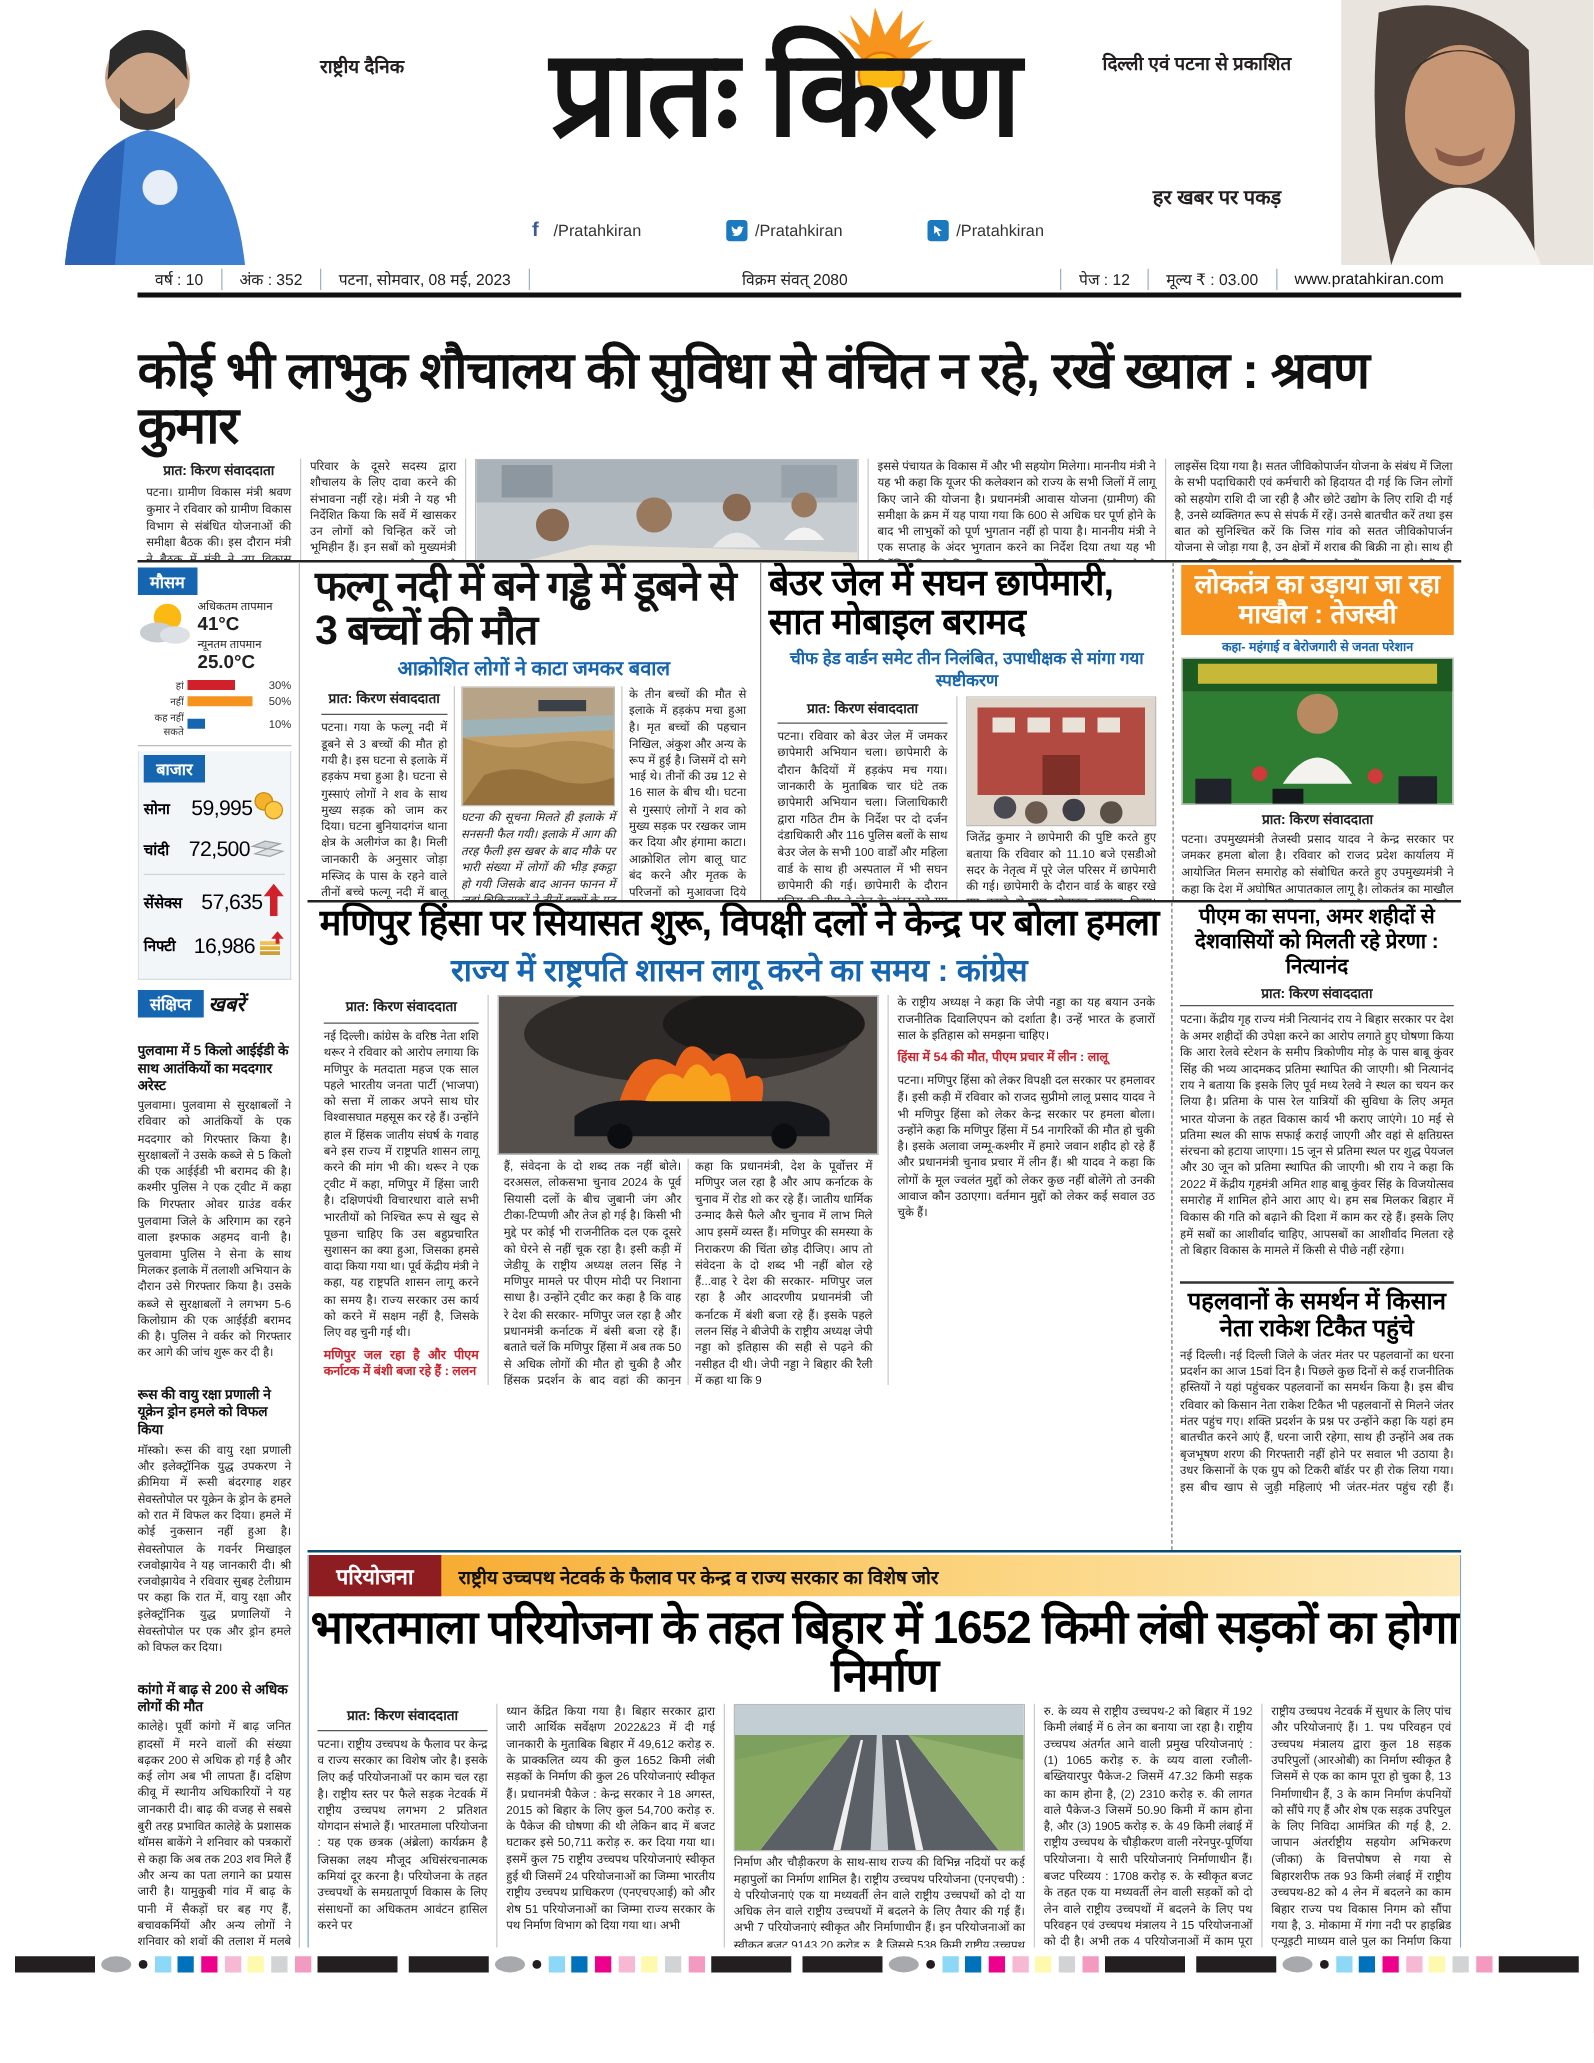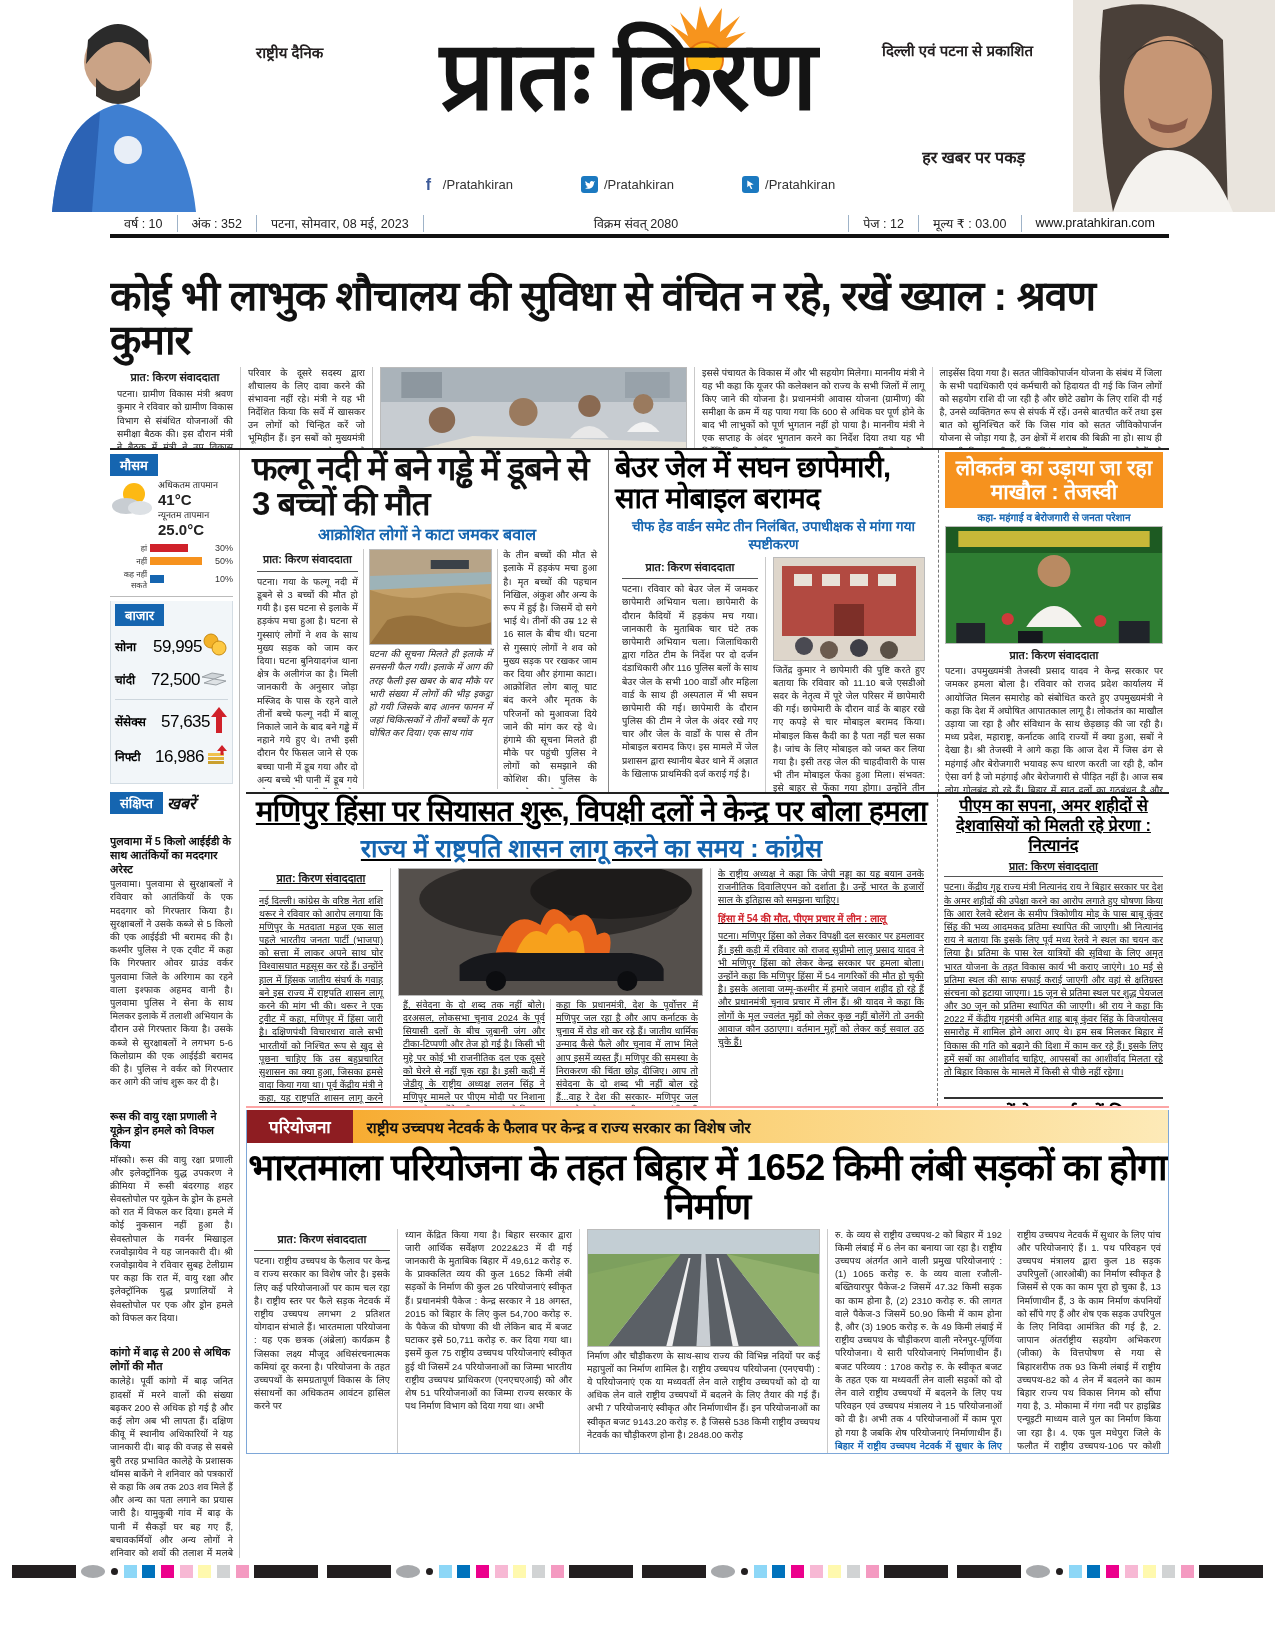--- a/index.html
+++ b/index.html
@@ -77,41 +77,41 @@
   .mkt-row { display:flex; align-items:center; font-size:12px; margin:7px 0; }
   .mkt-row .mname { font-weight:bold; width:46px; font-size:12px; }
   .mkt-row .mval { font-size:17px; letter-spacing:-0.5px; }
   .mkt-ic { margin-left:auto; }
   .briefs-head { margin-top:8px; display:flex; align-items:center; }
   .briefs-head .b2 { font-weight:bold; font-size:16px; font-style:italic; margin-left:4px; color:#111; }
   .brief-item { margin-top:21px; }
   .brief-title { font-weight:bold; font-size:11px; line-height:1.25; color:#111; margin-bottom:2px; }
 
   
-  .rowA { display:grid; grid-template-columns:362px 330px 1fr; height:344px; overflow:hidden; border-bottom:2px solid #222; }
+  .rowA { display:grid; grid-template-columns:362px 330px 1fr; height:272px; overflow:hidden; border-bottom:2px solid #222; }
   .storyA { padding:2px 6px; overflow:hidden; }
   .storyA + .storyA { border-left:1px solid #888; }
   .falgu-head { font-size:33px; font-weight:bold; line-height:1.05; letter-spacing:-1px; color:#111; }
   .falgu-sub { font-size:16px; text-align:center; padding:2px 0; }
   .falgu-cols { display:flex; margin-top:2px; height:240px; }
   .fc1 { width:112px; } .fc2 { width:136px;font-style:italic; } .fc3 { width:106px; }
   .falgu-cols .col { padding:0 5px; }
   .falgu-cols .photo { height:96px; margin-bottom:3px; }
   .beur-head { font-size:29px; font-weight:bold; text-align:left; line-height:1.08; letter-spacing:-0.5px; }
   .beur-sub { font-size:13.5px; text-align:center; padding:2px 0; }
   .beur-cols { display:flex; margin-top:2px; height:238px; }
   .bc1 { width:150px; } .bc2 { flex:1; }
   .beur-cols .photo { height:104px; margin-bottom:3px; }
   .tej-box { border-left:1px dashed #777 !important; }
   .tej-head { background:#f6921e; color:#fff; font-weight:bold; font-size:21px; text-align:center; line-height:1.15; padding:4px 2px; }
   .tej-sub { font-size:10px; text-align:center; padding:2px 0; }
   .tej-photo { height:118px; }
 
   
-  .rowB { display:grid; grid-template-columns:1fr 232px; height:314px; overflow:hidden; border-bottom:2px solid #fca5a5;text-decoration:underline; }
+  .rowB { display:grid; grid-template-columns:1fr 232px; height:520px; overflow:hidden; border-bottom:2px solid #0c4a6e; }
   .manipur { padding:2px 6px; overflow:hidden; }
   .man-head { font-size:29px; font-weight:bold; letter-spacing:-0.5px; line-height:1.1; text-align:center; }
   .man-sub { font-size:25px; font-weight:bold; text-align:center; color:#1565b0; padding:2px 0; }
   .man-cols { display:flex; height:312px; margin-top:2px; }
   .mc1 { width:138px; } .mcMid { width:320px; } .mc4 { flex:1; }
   .man-photo { height:128px; margin-bottom:3px; }
   .man-subcols { display:flex; }
   .man-subcols .scol { flex:1; padding:0 5px; overflow:hidden; }
   .man-subcols .scol + .scol { border-left:1px solid #c9c9c9; }
   .red-inline { color:#d0212a; font-weight:bold; font-size:10px; line-height:1.3; margin:5px 0; }

